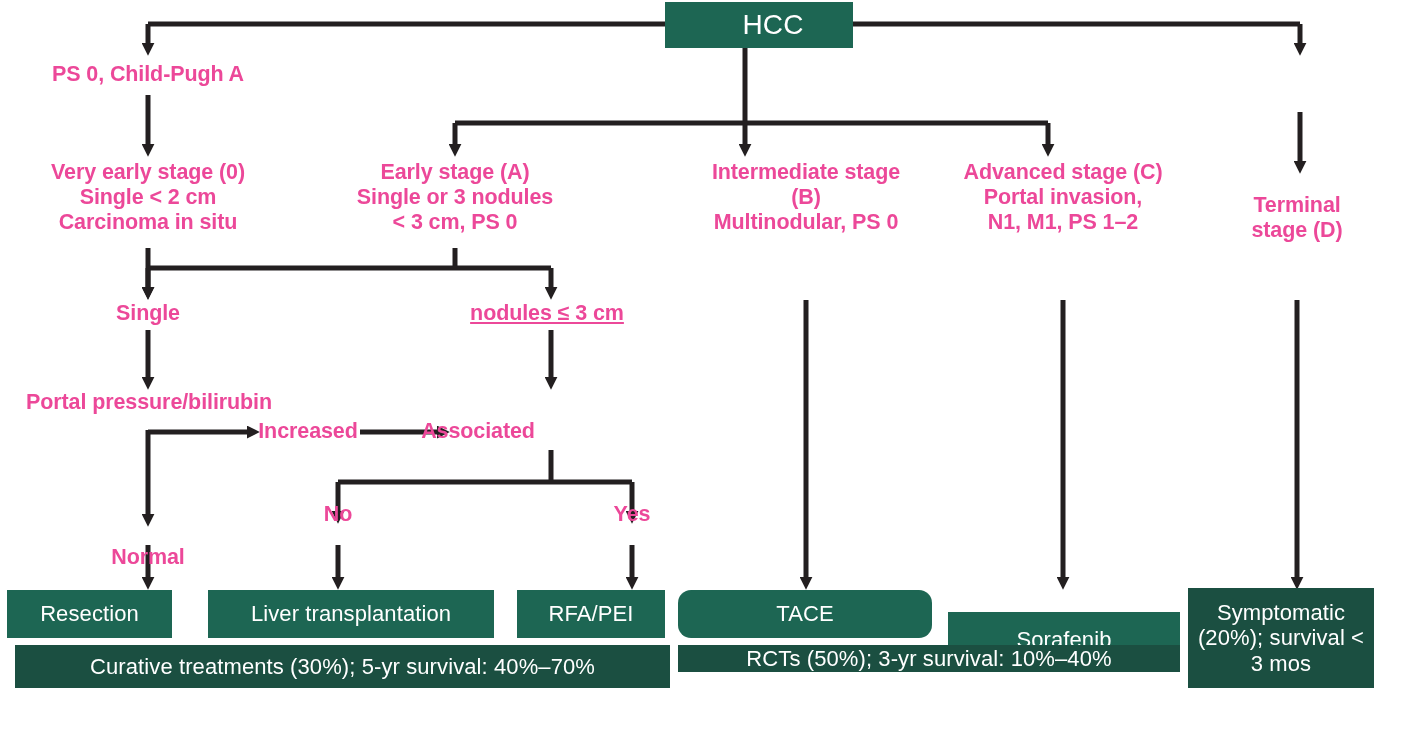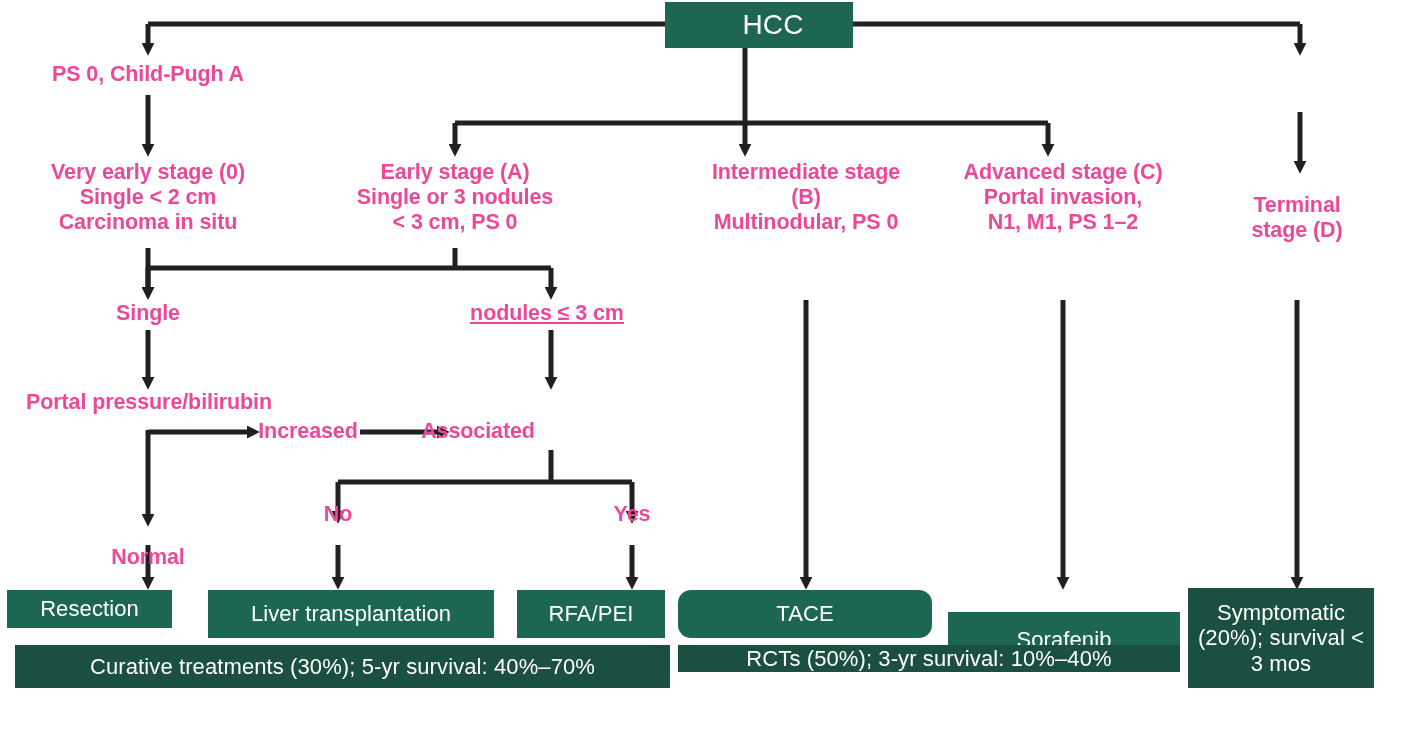--- a/index.html
+++ b/index.html
@@ -106,21 +106,21 @@
 
   <div class="node reg" style="left:68px;top:301px;width:160px;">Single</div>
   <div class="node reg" style="left:430px;top:301px;width:234px;text-decoration:underline;">nodules ≤ 3 cm</div>
   <div class="node reg" style="left:8px;top:390px;width:282px;">Portal pressure/bilirubin</div>
   <div class="node reg" style="left:252px;top:419px;width:112px;text-align:center;">Increased</div>
   <div class="node reg" style="left:416px;top:419px;width:124px;">Associated</div>
   <div class="node reg" style="left:80px;top:502px;width:136px;margin-top:43px;">Normal</div>
   <div class="node reg" style="left:288px;top:502px;width:100px;">No</div>
   <div class="node reg" style="left:582px;top:502px;width:100px;">Yes</div>
 
-  <div class="gbox" style="left:7px;top:590px;width:165px;height:38px;">Resection</div>
+  <div class="gbox" style="left:7px;top:590px;width:165px;height:48px;">Resection</div>
   <div class="gbox" style="left:208px;top:590px;width:286px;height:48px;">Liver transplantation</div>
   <div class="gbox" style="left:517px;top:590px;width:148px;height:48px;">RFA/PEI</div>
   <div class="gbox" style="left:678px;top:590px;width:254px;height:48px;border-radius:13px;">TACE</div>
   <div class="gbox" style="left:948px;top:612px;width:232px;height:56px;">Sorafenib</div>
 
   <div class="gbox dark" style="left:7px;top:645px;width:655px;height:43px;margin-left:8px;">Curative treatments (30%); 5-yr survival: 40%–70%</div>
   <div class="gbox dark" style="left:678px;top:645px;width:502px;height:27px;">RCTs (50%); 3-yr survival: 10%–40%</div>
   <div class="gbox dark" style="left:1188px;top:588px;width:186px;height:100px;">Symptomatic
 (20%); survival &lt;
 3 mos</div>

